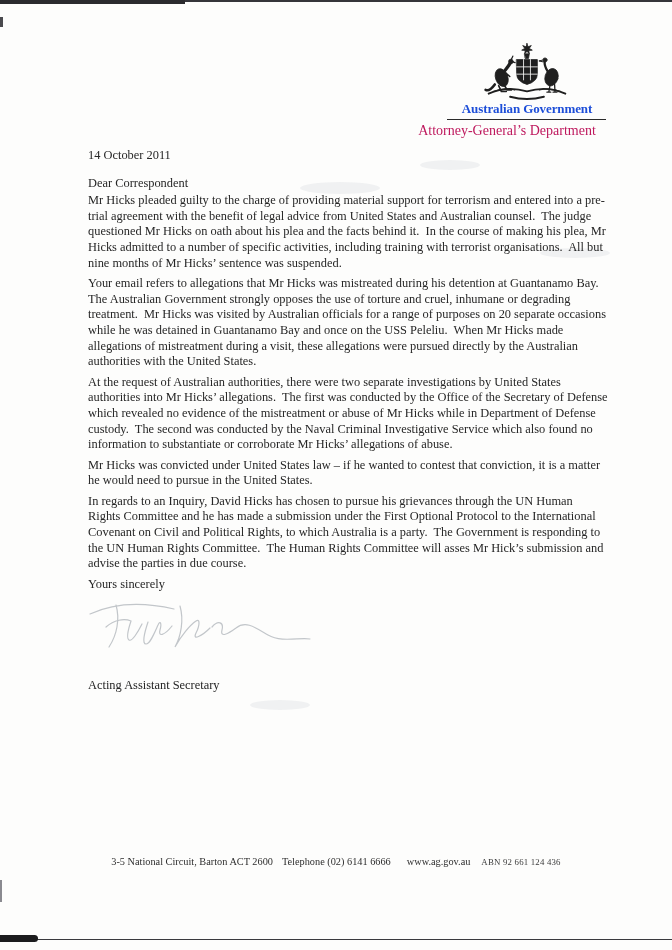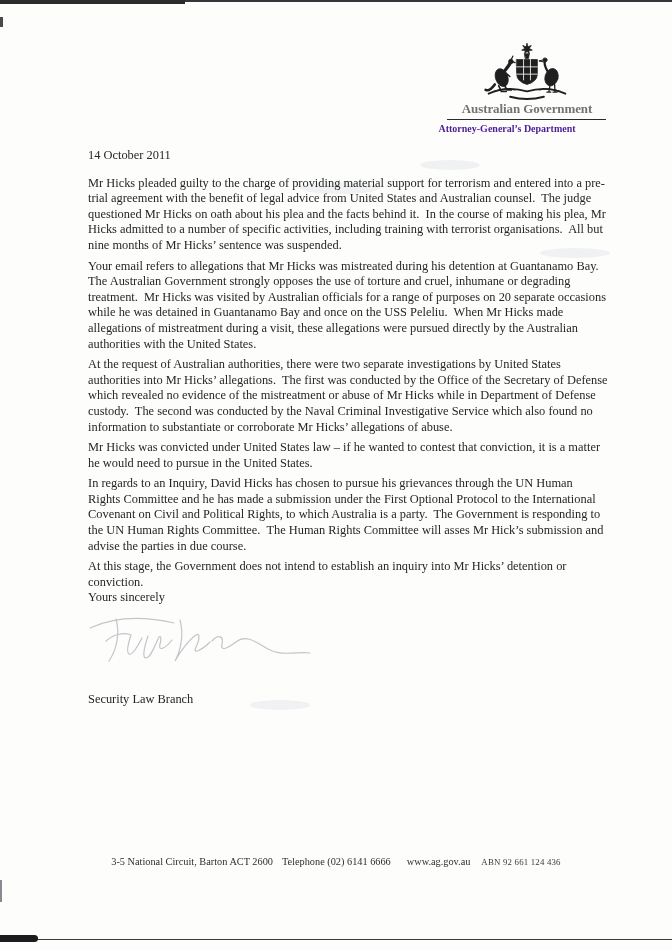--- a/index.html
+++ b/index.html
@@ -27,27 +27,27 @@
   .n1 { left:300px; top:182px; width:80px; height:12px; }
   .n2 { left:540px; top:248px; width:70px; height:10px; }
   .n3 { left:420px; top:160px; width:60px; height:10px; }
   .n4 { left:250px; top:700px; width:60px; height:10px; }
 
   
   .crest { position:absolute; left:481px; top:43px; width:92px; height:60px; }
   .gov-title {
     position:absolute; top:101px; left:447px; width:160px;
     text-align:center; font-weight:bold; font-size:13px;
-    letter-spacing:-0.1px; color:#737373; white-space:nowrap;
+    letter-spacing:-0.1px; color:#1d4ed8; white-space:nowrap;
   }
   .gov-rule { position:absolute; top:119px; left:447px; width:159px; height:1.3px; background:#2a2a2a; }
   .dept-title {
     position:absolute; top:123px; left:402px; width:210px;
-    text-align:center; font-weight:bold; font-size:10px;
-    color:#4c1d95; white-space:nowrap;
+    text-align:center; font-weight:normal; font-size:14px;
+    color:#be185d; white-space:nowrap;
   }
 
   
   .letter {
     position:absolute; left:88px; top:148px; width:520px;
     font-size:12.4px; line-height:15.6px; color:#262626;
   }
   .letter p { margin:0 0 5px 0; white-space:pre-wrap; }
   .letter .date { margin-bottom:12px; }
   .letter .salutation { margin-bottom:2px; }
@@ -117,41 +117,41 @@
         <path d="M38,70 Q60,76 82,70" stroke-width="2.6" fill="none"></path>
       </g>
     </svg>
     <div class="gov-title">Australian Government</div>
     <div class="gov-rule"></div>
     <div class="dept-title">Attorney-General’s Department</div>
   </header>
 
   <main class="letter">
     <p class="date">14 October 2011</p>
+    <p class="salutation">Dear Correspondent</p>
     <p class="para">Mr Hicks pleaded guilty to the charge of providing material support for terrorism and entered into a pre-trial agreement with the benefit of legal advice from United States and Australian counsel.  The judge questioned Mr Hicks on oath about his plea and the facts behind it.  In the course of making his plea, Mr Hicks admitted to a number of specific activities, including training with terrorist organisations.  All but nine months of Mr Hicks’ sentence was suspended.</p>
     <p class="para">Your email refers to allegations that Mr Hicks was mistreated during his detention at Guantanamo Bay.  The Australian Government strongly opposes the use of torture and cruel, inhumane or degrading treatment.  Mr Hicks was visited by Australian officials for a range of purposes on 20 separate occasions while he was detained in Guantanamo Bay and once on the USS Peleliu.  When Mr Hicks made allegations of mistreatment during a visit, these allegations were pursued directly by the Australian authorities with the United States.</p>
     <p class="para">At the request of Australian authorities, there were two separate investigations by United States authorities into Mr Hicks’ allegations.  The first was conducted by the Office of the Secretary of Defense which revealed no evidence of the mistreatment or abuse of Mr Hicks while in Department of Defense custody.  The second was conducted by the Naval Criminal Investigative Service which also found no information to substantiate or corroborate Mr Hicks’ allegations of abuse.</p>
     <p class="para">Mr Hicks was convicted under United States law – if he wanted to contest that conviction, it is a matter he would need to pursue in the United States.</p>
     <p class="para">In regards to an Inquiry, David Hicks has chosen to pursue his grievances through the UN Human Rights Committee and he has made a submission under the First Optional Protocol to the International Covenant on Civil and Political Rights, to which Australia is a party.  The Government is responding to the UN Human Rights Committee.  The Human Rights Committee will asses Mr Hick’s submission and advise the parties in due course.</p>
-    <p class="para" style="margin-bottom:0">At this stage, the Government does not intend to establish an inquiry into Mr Hicks’ detention or conviction.</p>
     <p class="closing">Yours sincerely</p>
 
     <svg class="signature" width="235" height="62" viewBox="0 0 235 62" aria-hidden="true">
       <g fill="none" stroke="#c2c6ca" stroke-width="1.2" stroke-linecap="round">
         <path d="M6,20 C34,7 64,9 90,15"></path>
         <path d="M32,11 C36,25 33,41 25,53"></path>
         <path d="M22,33 C30,26 40,24 47,27 C44,36 42,44 45,46 C48,48 54,38 58,30"></path>
         <path d="M64,28 C60,40 58,50 62,50 C66,50 70,40 74,31 C76,26 78,29 76,36 C74,43 80,42 88,32"></path>
         <path d="M96,12 C100,26 97,42 91,53 C97,42 106,31 112,27 C116,24 116,31 112,39 C108,47 118,42 126,34"></path>
         <path d="M128,33 C134,26 140,28 138,36 C136,44 144,40 152,34 C162,26 172,34 184,41 C198,49 216,43 226,45"></path>
       </g>
     </svg>
 
     <div class="signatory">
-      <div>Security Law Branch</div>
+      <div>Acting Assistant Secretary</div>
     </div>
   </main>
 
   <footer class="footer">
     <span>3-5 National Circuit, Barton ACT 2600</span><span class="tel">Telephone (02) 6141 6666</span><span class="web">www.ag.gov.au</span><span class="abn">ABN 92 661 124 436</span>
   </footer>
 
 </div>
 
 </body></html>

